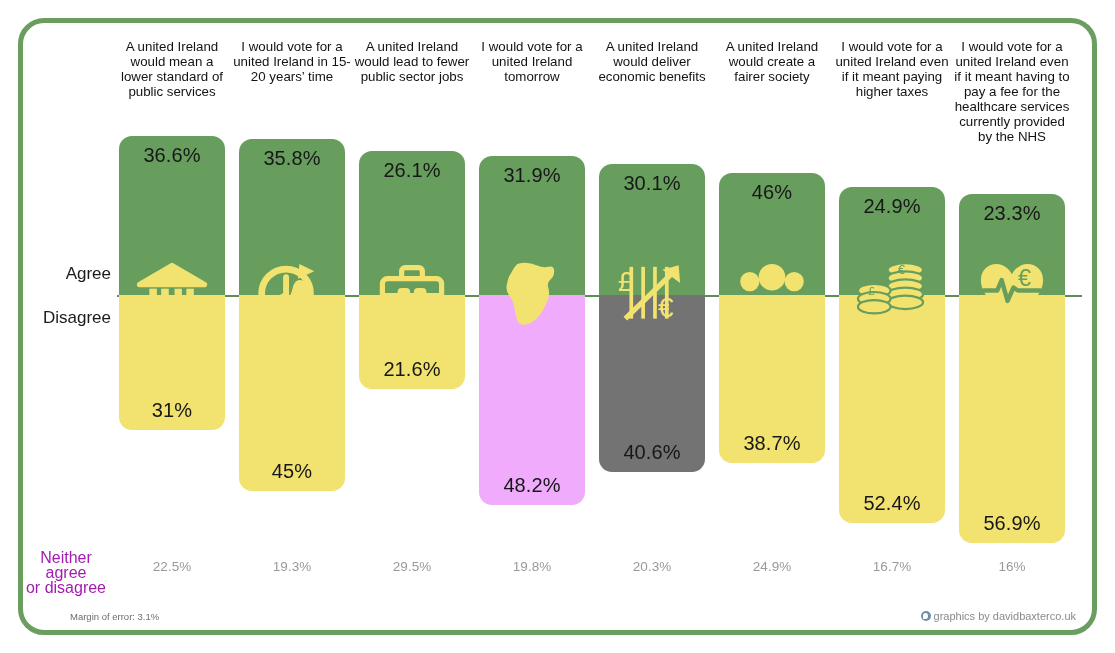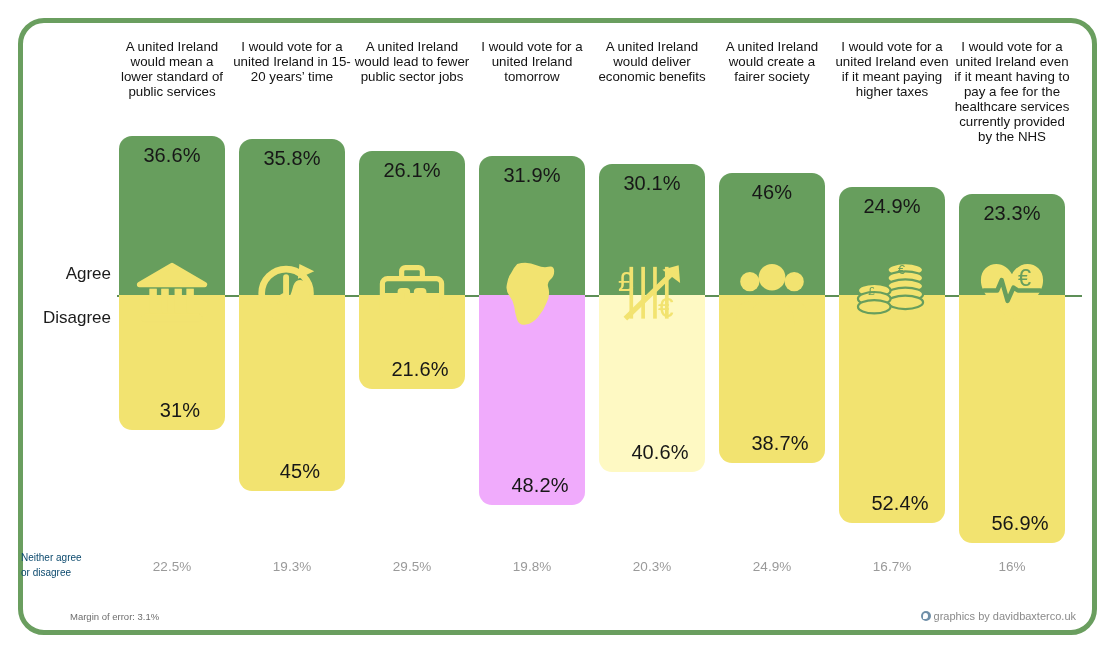--- a/index.html
+++ b/index.html
@@ -68,21 +68,20 @@
     border-radius:13px 13px 0 0;
     box-sizing:border-box;
   }
   .bar-neg{
     position:absolute;
     left:0;
     width:100%;
     background:#f2e370;
     border-radius:0 0 13px 13px;
     box-sizing:border-box;
-    padding-left:8px;
   }
   .val{
     position:absolute;
     width:100%;
     text-align:center;
     font-size:20px;
     color:#171717;
     letter-spacing:.1px;
   }
   .val-pos{top:8px;}
@@ -94,24 +93,24 @@
     width:74px;height:74px;
     top:235px;
     pointer-events:none;
   }
   
   .neither-label{
     position:absolute;
     left:-2px;
     top:527px;
     width:90px;
-    text-align:left;
-    font-size:10px;
+    text-align:center;
+    font-size:16px;
     line-height:15px;
-    color:#0c4a6e;
+    color:#a21caf;
   }
   .neither-val{
     position:absolute;
     top:536px;
     width:106px;
     text-align:center;
     font-size:13.5px;
     color:#9a9a9a;
   }
   
@@ -227,21 +226,21 @@
       <svg viewBox="0 0 100 100">
       <path d="M30 12 q14 -4 26 2 q10 4 16 2 q8 -2 8 6 q0 8 -6 12 q-4 4 -2 10 q3 10 -2 20 q-4 11 -12 20 q-7 8 -16 10 q-9 2 -12 -6 q-3 -9 -4 -18 q-1 -8 -6 -14 q-6 -7 -4 -16 q1 -9 6 -16 q4 -8 8 -12 z" fill="#f2e370"></path>
       </svg></div>
           <div class="neither-val">19.8%</div>
         </div>
         <div class="col" style="left: 576px;">
           <div class="head">A united Ireland would deliver economic benefits</div>
           <div class="bar-pos" style="top: 141.065px; height: 130.935px; background: rgb(103, 158, 93);">
             <div class="val val-pos">30.1%</div>
           </div>
-          <div class="bar-neg" style="top: 272px; height: 176.61px; background: #fef9c3;">
+          <div class="bar-neg" style="top: 272px; height: 176.61px; background: #737373;">
             <div class="val val-neg">40.6%</div>
           </div>
           <div class="icon" style="top: 232px;">
       <svg viewBox="0 0 100 100">
               <g stroke="#f2e370" stroke-width="5" fill="none">
       <path d="M22 16 V86"></path>
                 <path d="M38 16 V86"></path>
                 <path d="M54 16 V86"></path>
                 <path d="M70 16 V86"></path>
       </g>

